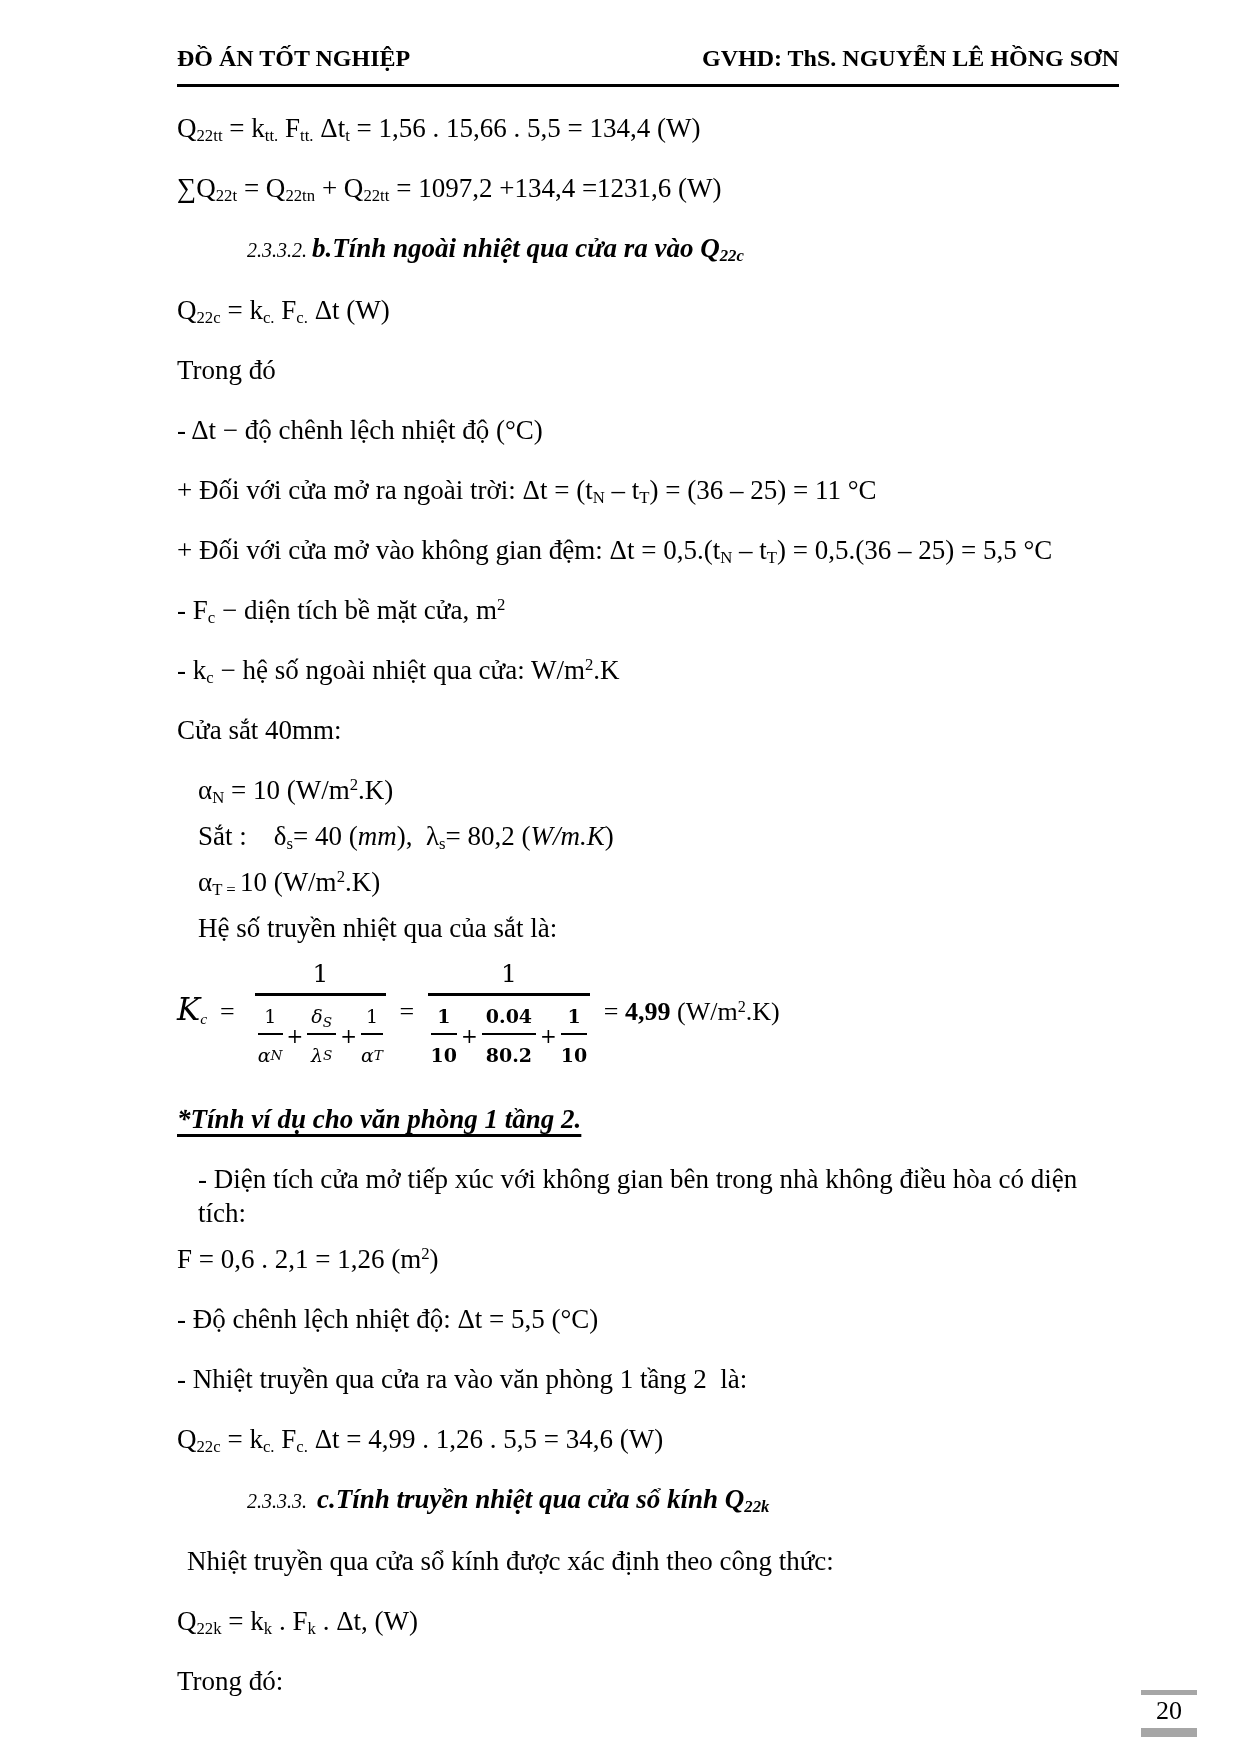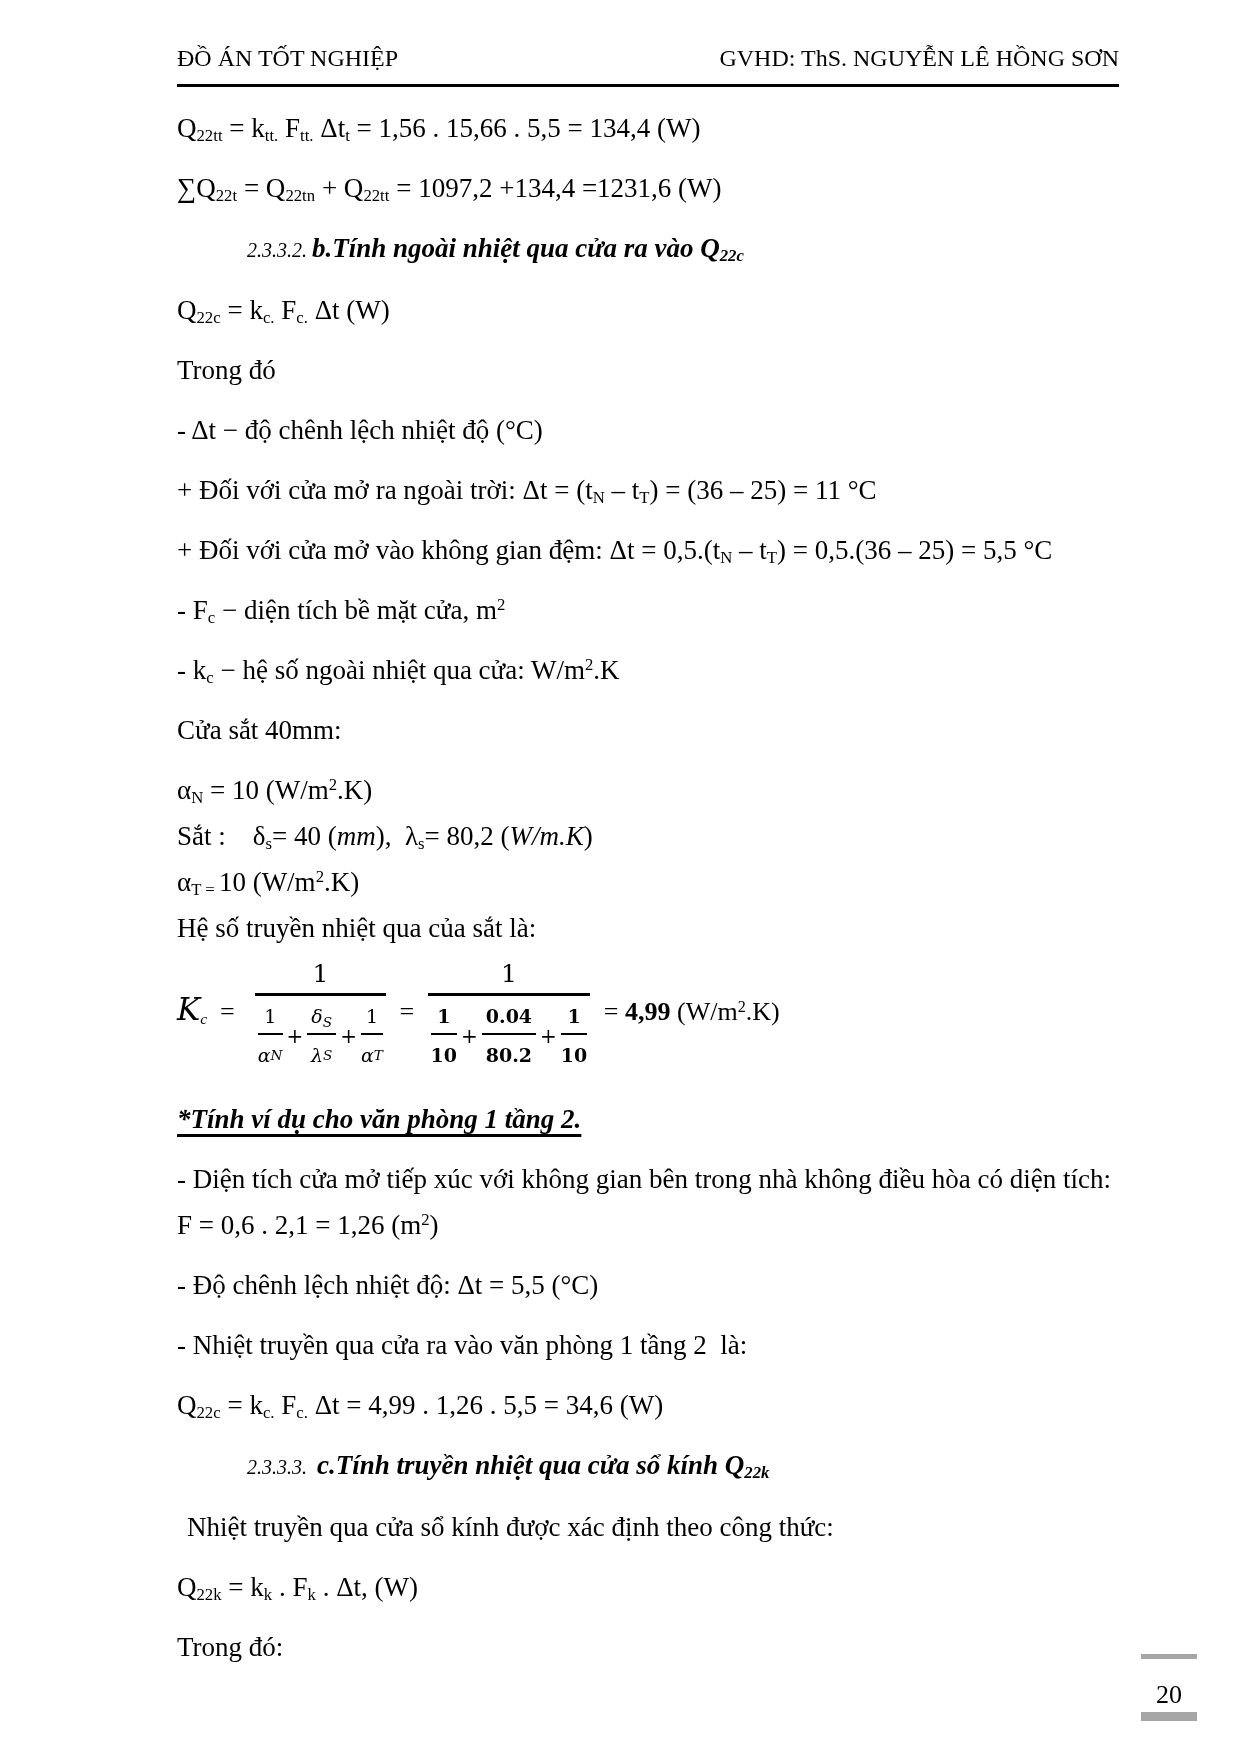--- a/index.html
+++ b/index.html
@@ -13,28 +13,29 @@
     box-sizing:border-box;
     padding:44px 121px 0 177px;
     overflow:hidden;
   }
   .header{
     display:flex;justify-content:space-between;align-items:baseline;
     font-size:24px;line-height:28px;
     padding-bottom:12px;
     border-bottom:3px solid #000;
     white-space:pre;
+    font-weight:bold;
   }
   .content{padding-top:24px;}
   .para{
     font-size:27px;line-height:34px;
     margin:0 0 26px 0;
     white-space:pre-wrap;
   }
-  .tight{margin-bottom:12px;}
+  .tight{margin-bottom:12px;margin-left:21px;}
   .heading{
     margin-left:70px;
     font-weight:bold;font-style:italic;
   }
   .indent-sm{margin-left:10px;}
   .heading-ex{
     font-weight:bold;font-style:italic;
     text-decoration:underline;
     text-decoration-thickness:3px;
     text-underline-offset:6px;
@@ -67,27 +68,27 @@
   }
   .frac.big{font-size:23px;}
   .frac.big>.num{font-size:25px;}
   .frac.sm{font-size:19px;margin:0 3px;}
   .frac.sm>.num{border-bottom:2px solid #000;padding:0 4px 0;}
   .frac.bold{font-weight:bold;}
   .den .plus{font-size:20px;margin:0 1px;}
 
   .page-number{
     position:absolute;
-    right:43px;bottom:33px;
+    right:43px;bottom:17px;
     width:56px;
     text-align:center;
     font-size:26px;line-height:32px;
     border-top:5px solid #a6a6a6;
     border-bottom:9px solid #a6a6a6;
-    padding:20px 0 1px;
+    padding:0 0 1px;
   }
 </style>
 </head>
 <body>
 
 <div class="page">
 
   <div class="header">
     <span>ĐỒ ÁN TỐT NGHIỆP</span>
     <span>GVHD: ThS. NGUYỄN LÊ HỒNG SƠN</span>

